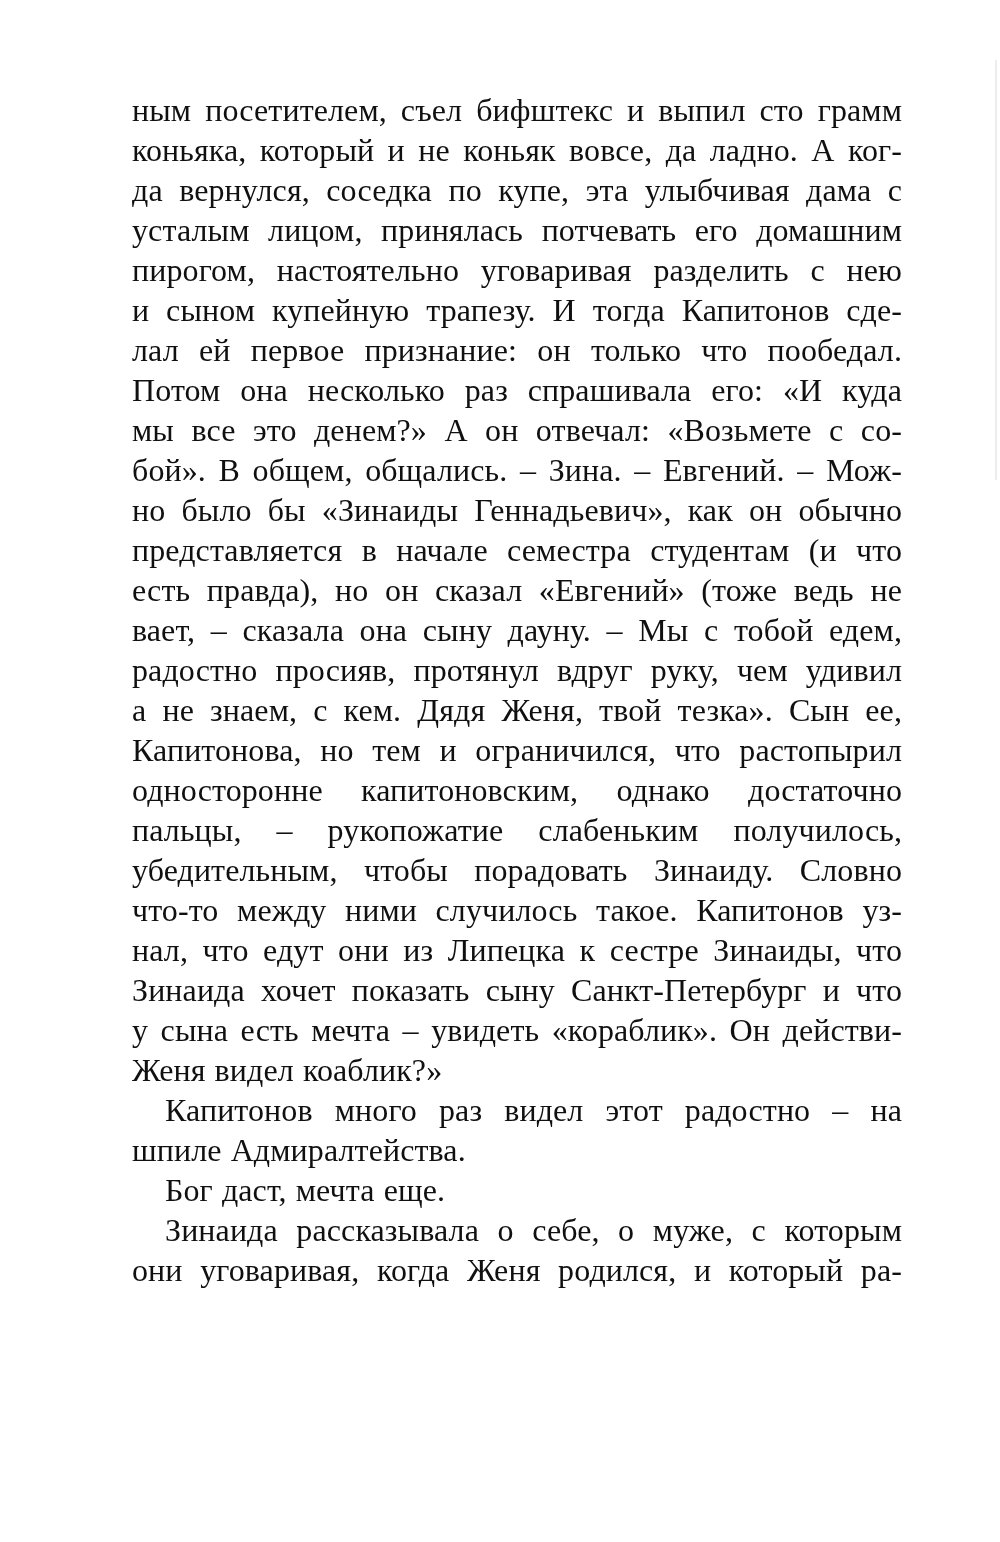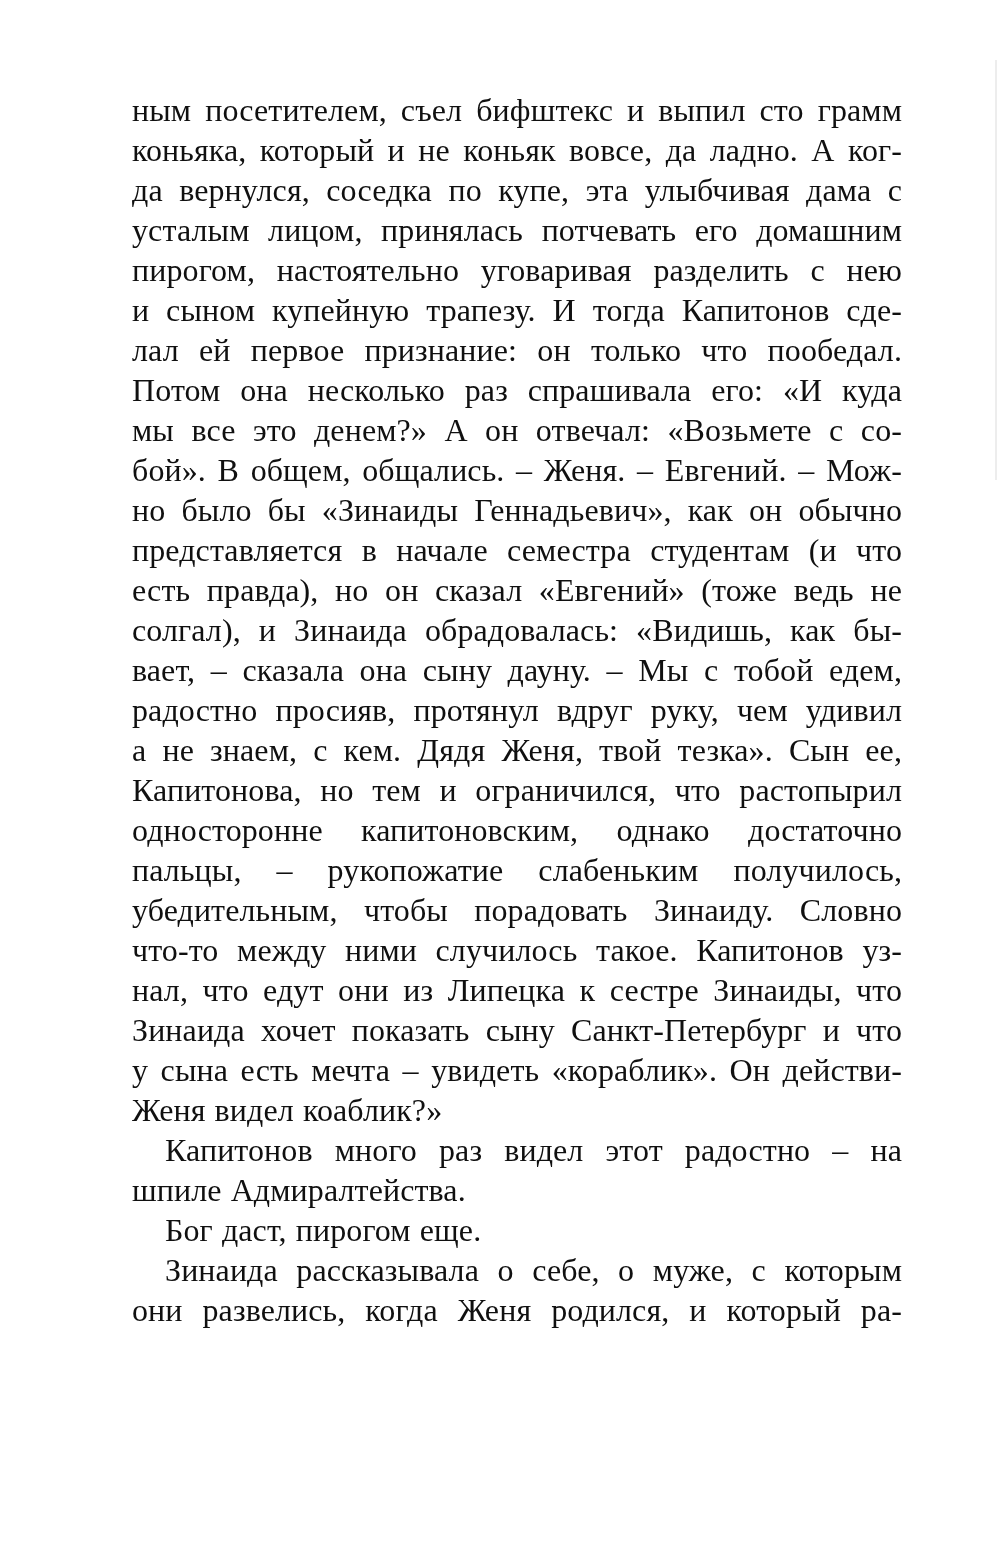--- a/index.html
+++ b/index.html
@@ -67,38 +67,37 @@
   <div class="text-block">
       <div class="line j">ным посетителем, съел бифштекс и выпил сто грамм</div>
       <div class="line j">коньяка, который и не коньяк вовсе, да ладно. А ког-</div>
       <div class="line j">да вернулся, соседка по купе, эта улыбчивая дама с</div>
       <div class="line j">усталым лицом, принялась потчевать его домашним</div>
       <div class="line j">пирогом, настоятельно уговаривая разделить с нею</div>
       <div class="line j">и сыном купейную трапезу. И тогда Капитонов сде-</div>
       <div class="line j">лал ей первое признание: он только что пообедал.</div>
       <div class="line j">Потом она несколько раз спрашивала его: «И куда</div>
       <div class="line j">мы все это денем?» А он отвечал: «Возьмете с со-</div>
-      <div class="line j">бой». В общем, общались. – Женя. – Евгений. – Мож-</div>
+      <div class="line j">бой». В общем, общались. – Зина. – Евгений. – Мож-</div>
       <div class="line j">но было бы «Зинаиды Геннадьевич», как он обычно</div>
       <div class="line j">представляется в начале семестра студентам (и что</div>
       <div class="line j">есть правда), но он сказал «Евгений» (тоже ведь не</div>
-      <div class="line j">солгал), и Зинаида обрадовалась: «Видишь, как бы-</div>
       <div class="line j">вает, – сказала она сыну дауну. – Мы с тобой едем,</div>
       <div class="line j">радостно просияв, протянул вдруг руку, чем удивил</div>
       <div class="line j">а не знаем, с кем. Дядя Женя, твой тезка». Сын ее,</div>
       <div class="line j">Капитонова, но тем и ограничился, что растопырил</div>
       <div class="line j">односторонне капитоновским, однако достаточно</div>
       <div class="line j">пальцы, – рукопожатие слабеньким получилось,</div>
       <div class="line j">убедительным, чтобы порадовать Зинаиду. Словно</div>
       <div class="line j">что-то между ними случилось такое. Капитонов уз-</div>
       <div class="line j">нал, что едут они из Липецка к сестре Зинаиды, что</div>
       <div class="line j">Зинаида хочет показать сыну Санкт-Петербург и что</div>
       <div class="line j">у сына есть мечта – увидеть «кораблик». Он действи-</div>
       <div class="line">Женя видел коаблик?»</div>
       <div class="line j ind">Капитонов много раз видел этот радостно – на</div>
       <div class="line">шпиле Адмиралтейства.</div>
-      <div class="line ind">Бог даст, пирогом еще.</div>
+      <div class="line ind">Бог даст, мечта еще.</div>
       <div class="line j ind">Зинаида рассказывала о себе, о муже, с которым</div>
-      <div class="line j">они развелись, когда Женя родился, и который ра-</div>
+      <div class="line j">они уговаривая, когда Женя родился, и который ра-</div>
     </div>
   <div class="page-number">10</div>
   <div class="edge-artifact"></div>
 </div>
 
 </body></html>

